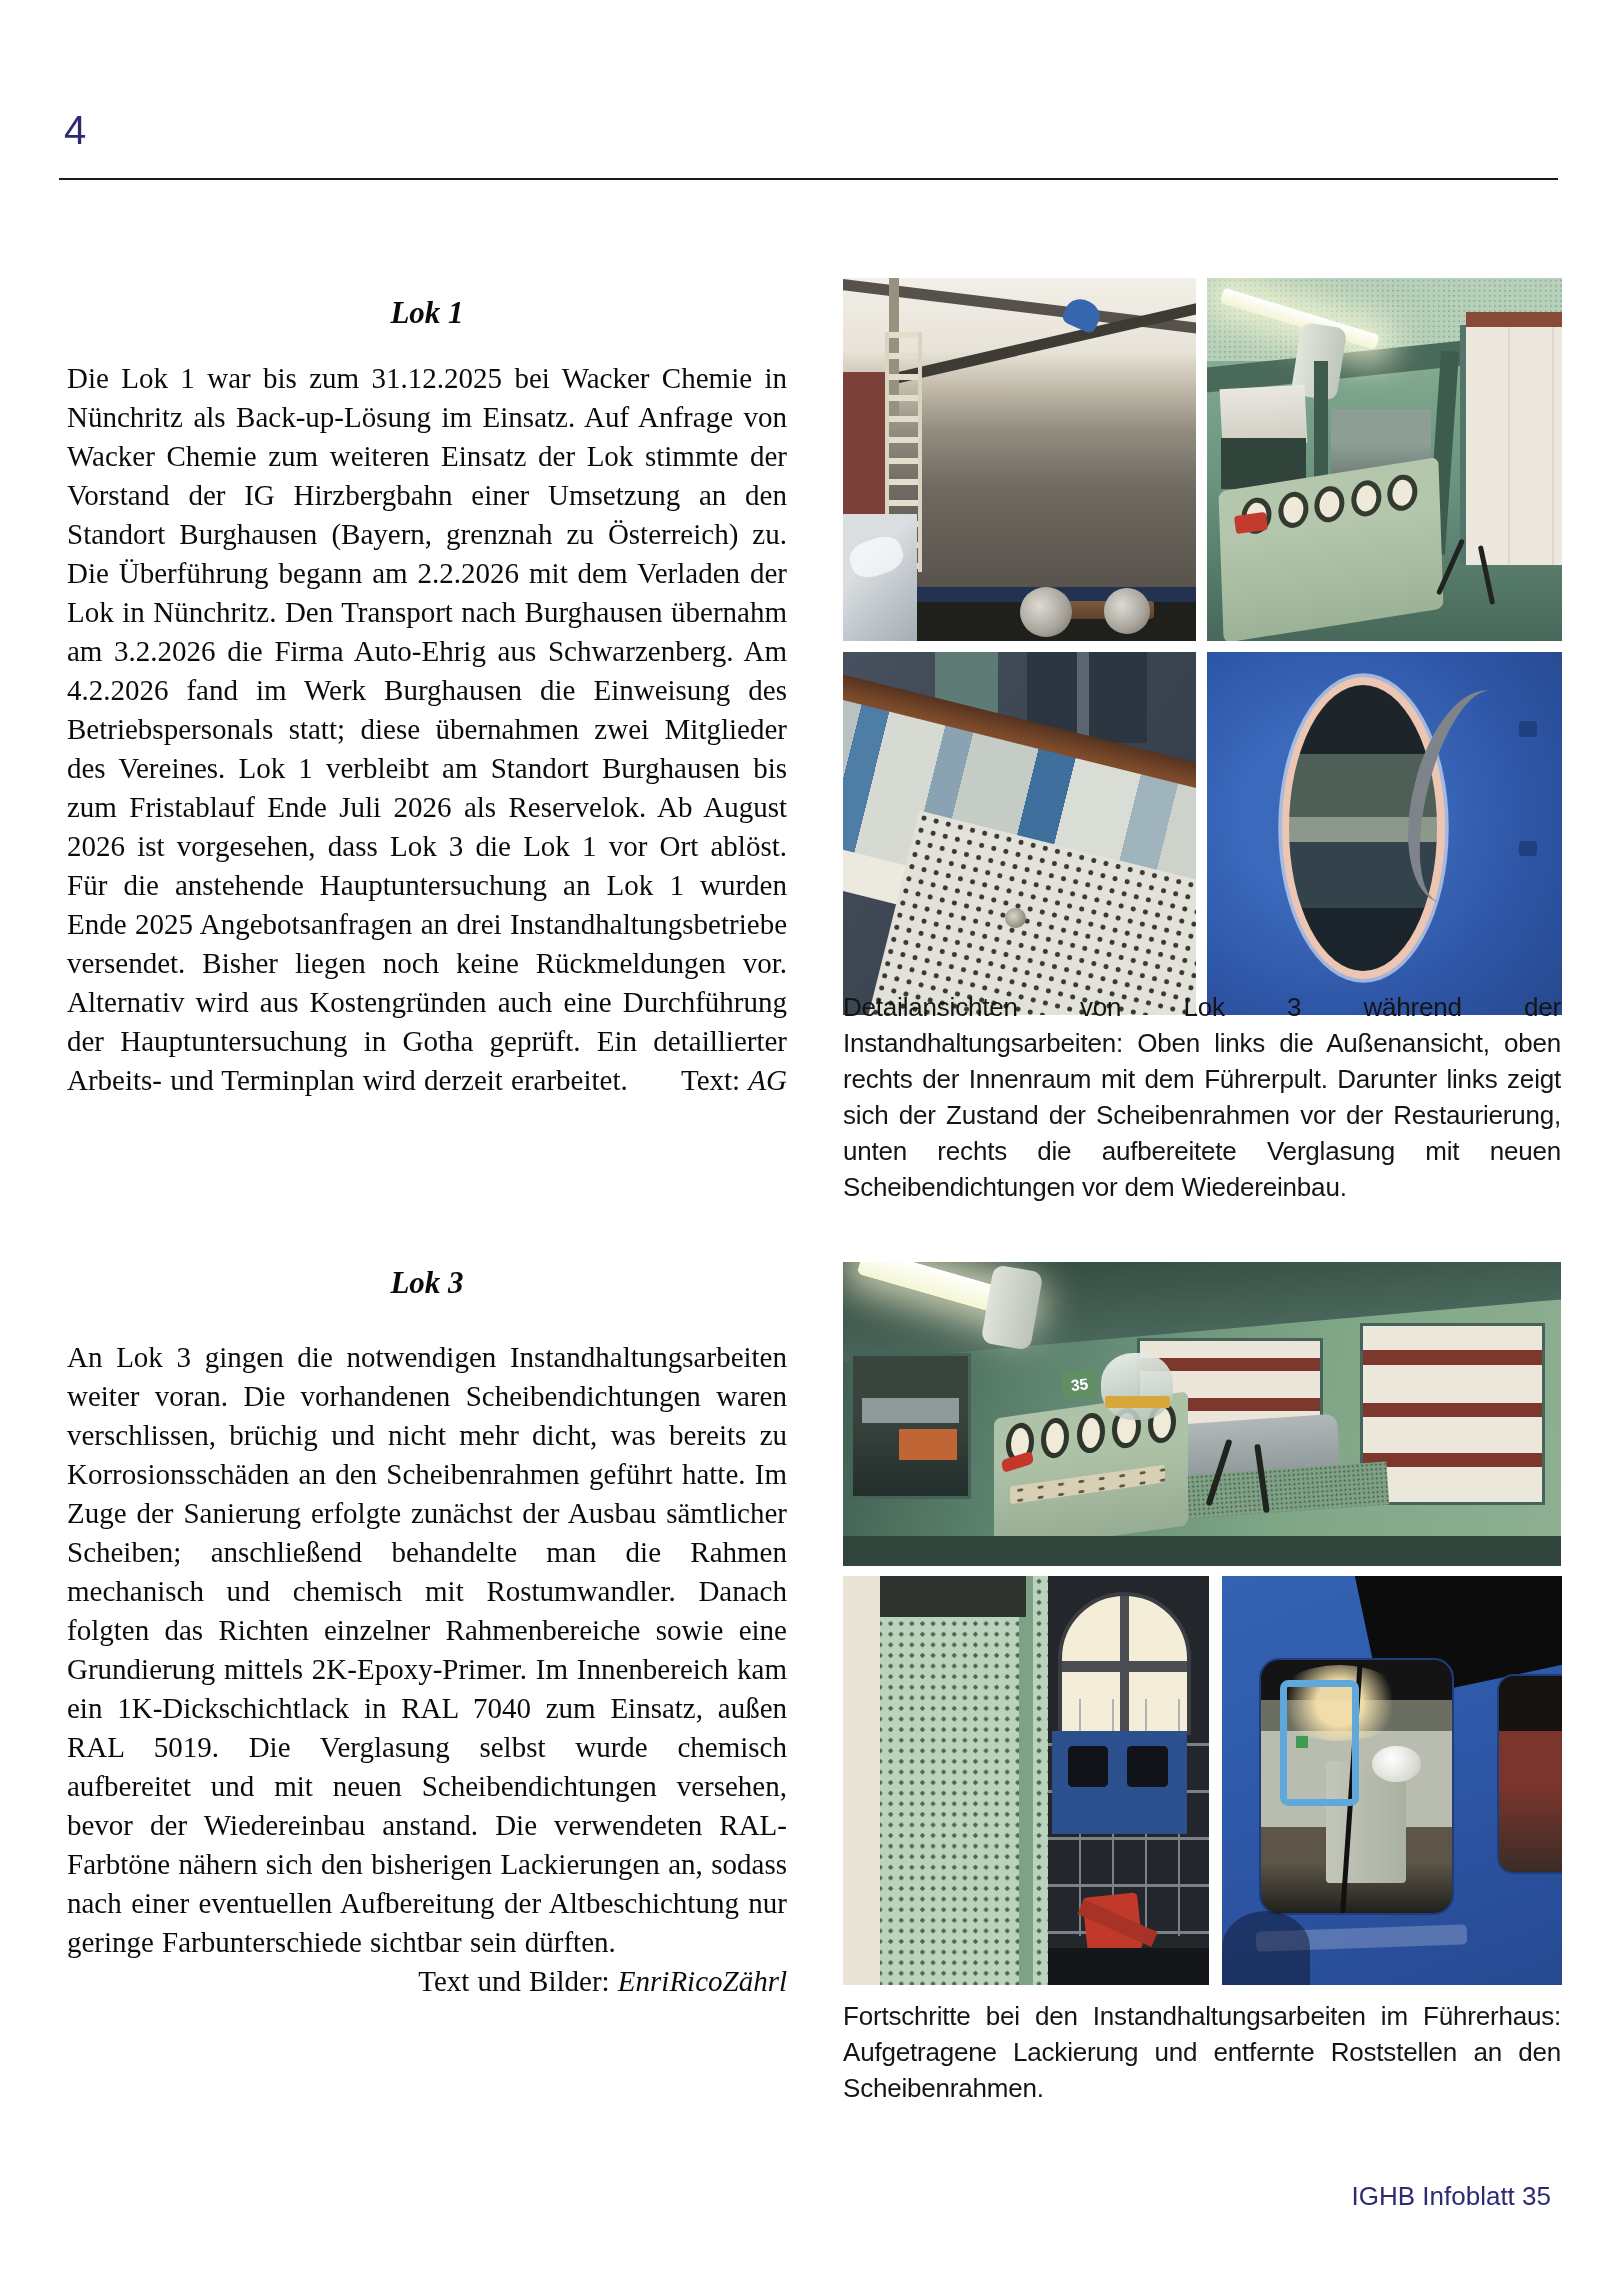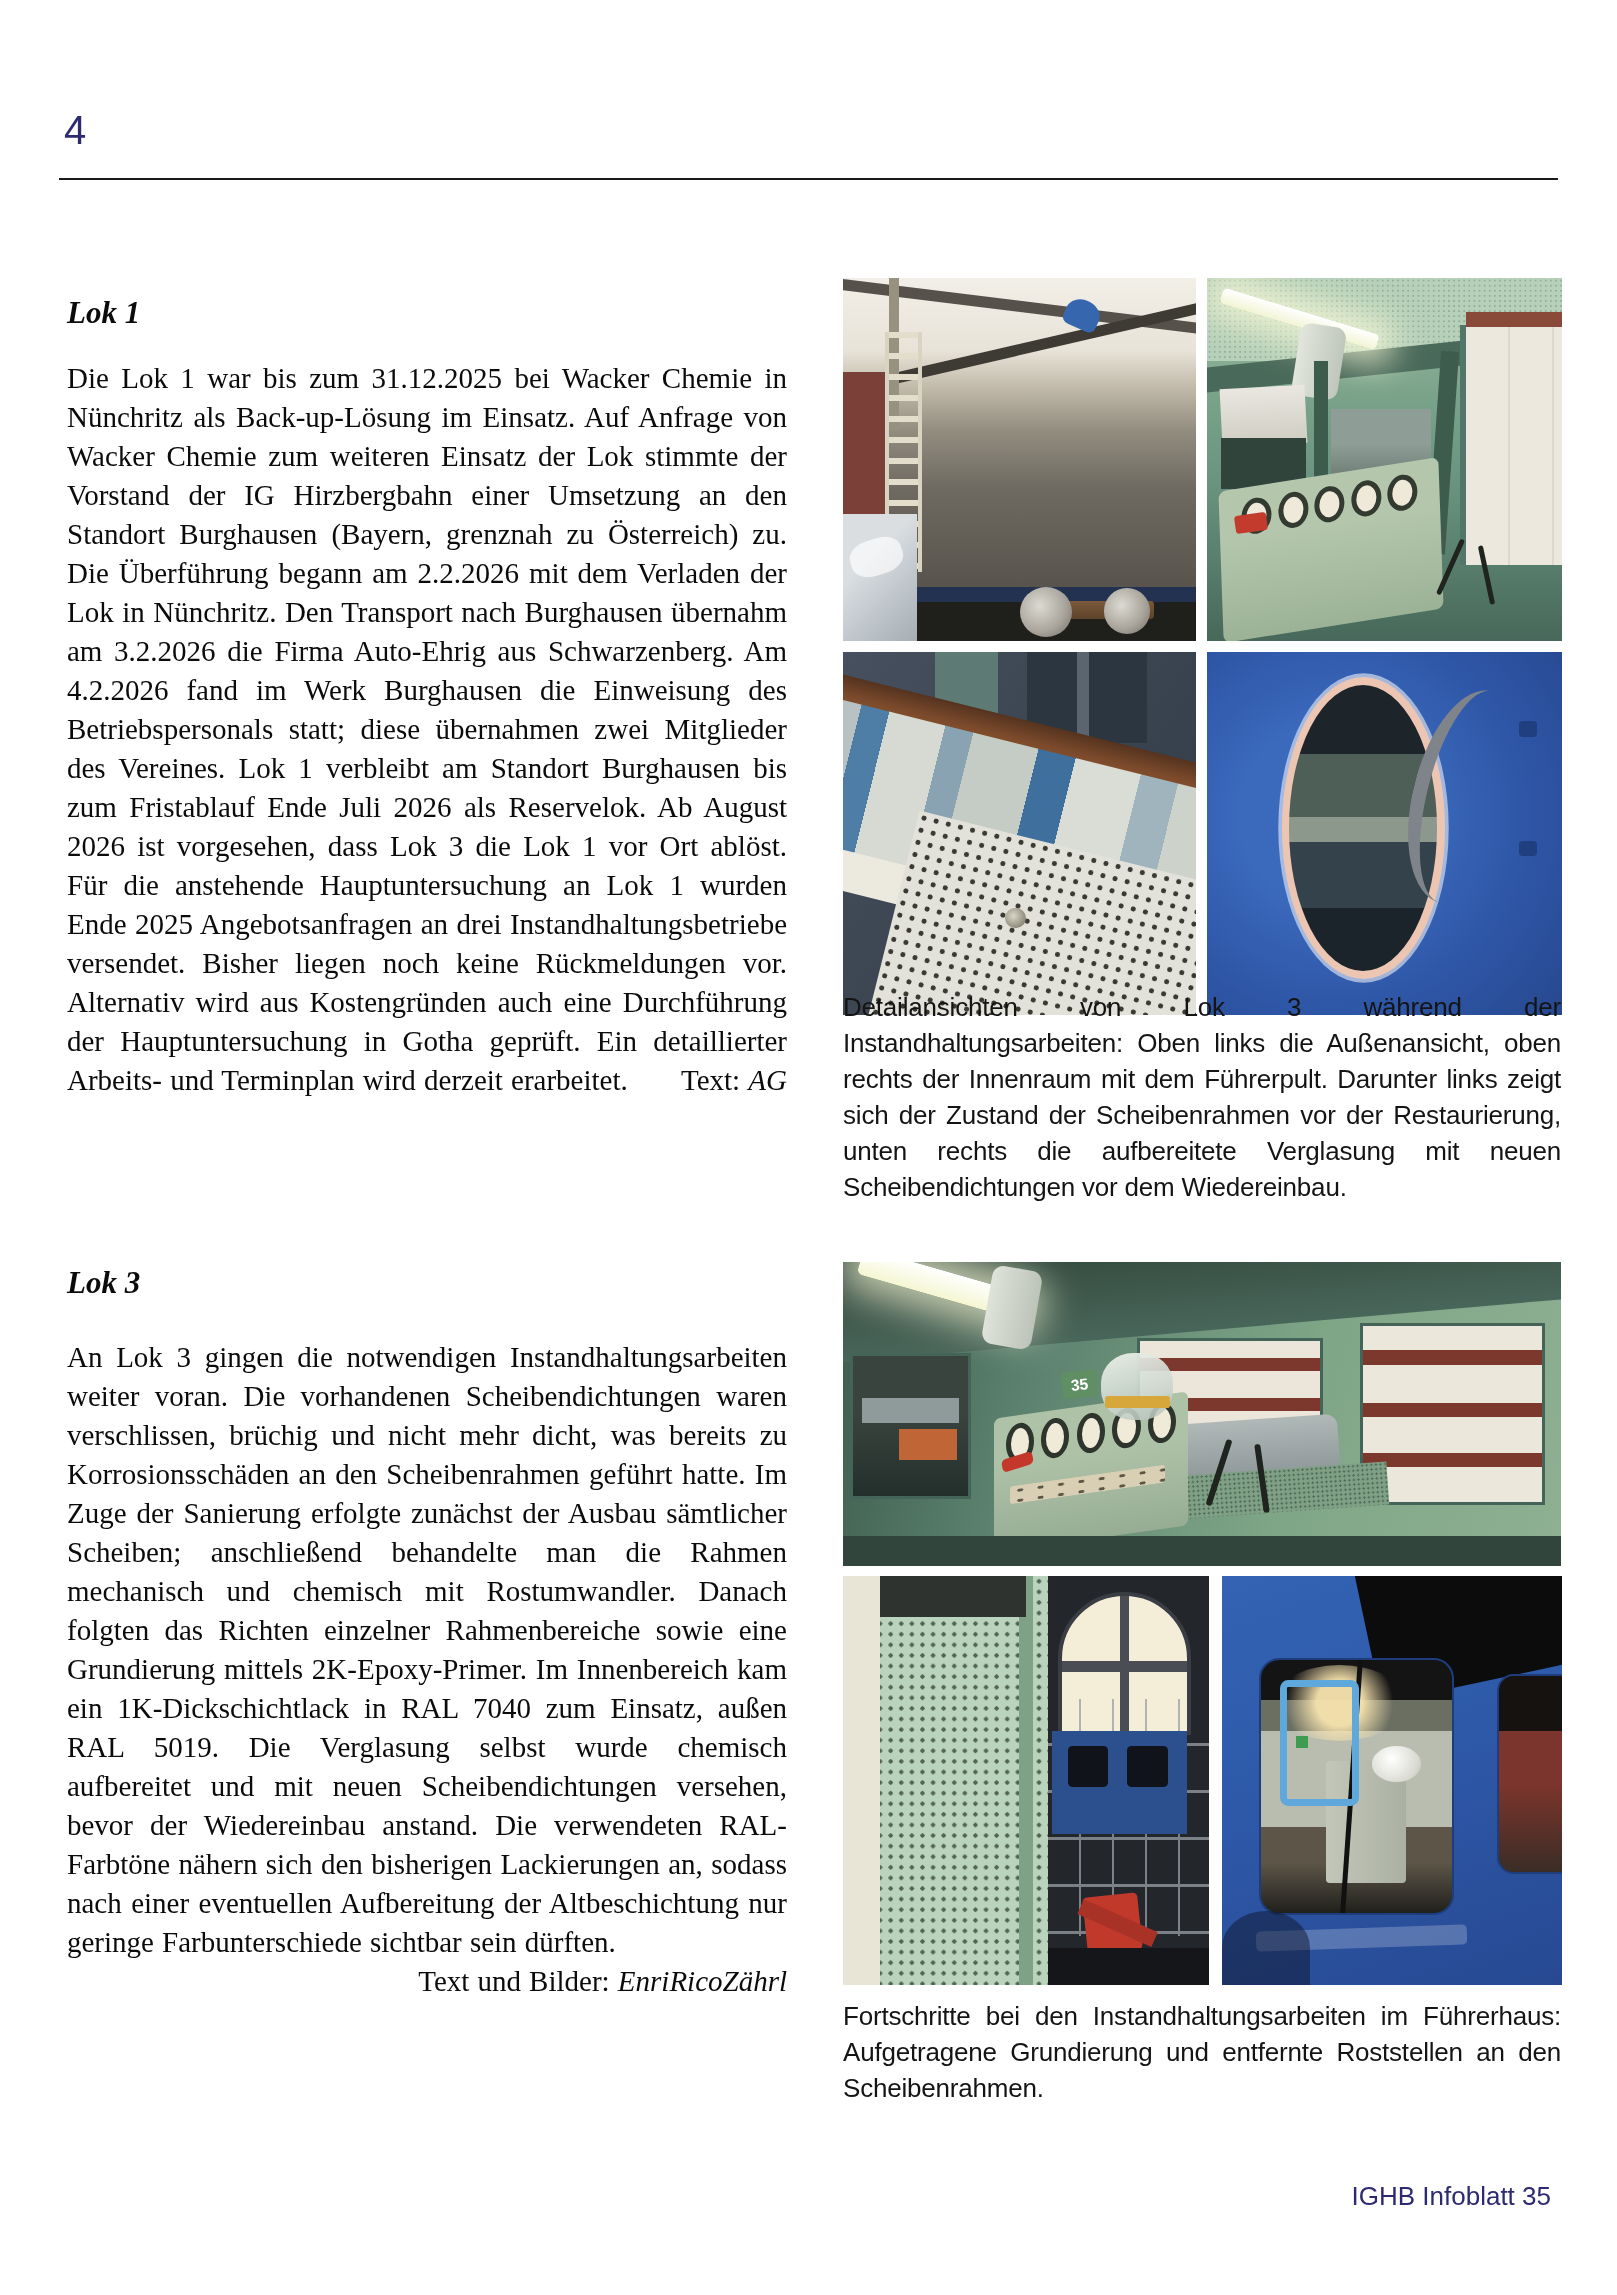--- a/index.html
+++ b/index.html
@@ -27,20 +27,21 @@
     font-family:"Liberation Sans",sans-serif;
     font-weight:700;font-size:41px;line-height:1;color:var(--navy);
   }
   .header-rule{
     position:absolute;left:59px;top:178px;width:1499px;height:2.3px;
     background:#1a1a1a;
   }
   
   .sec-heading{
     position:absolute;left:67px;width:720px;
+    text-align:center;
     font-style:italic;font-weight:700;font-size:31px;line-height:1;
   }
   .h-lok1{top:297px;}
   .h-lok3{top:1267px;}
   .para{
     position:absolute;left:67px;width:720px;
     font-size:29px;line-height:39px;
     text-align:justify;
     word-spacing:0.9px;
   }
@@ -386,18 +387,18 @@
       <div class="cross"></div>
       <div class="helmet"></div>
       <div class="cable"></div>
       <div class="tape"></div>
     </div>
     <div class="wnarrow"></div>
     <div class="sill"></div>
     <div class="shadow"></div>
   </div>
 
-  <div class="caption cap-bottom">Fortschritte bei den Instandhaltungsarbeiten im Führerhaus: Aufgetragene Grundierung und entfernte Roststellen an den Scheibenrahmen.</div>
+  <div class="caption cap-bottom">Fortschritte bei den Instandhaltungsarbeiten im Führerhaus: Aufgetragene Lackierung und entfernte Roststellen an den Scheibenrahmen.</div>
 
   <div class="footer">IGHB Infoblatt 35</div>
 
 </div>
 
 
 </body></html>

